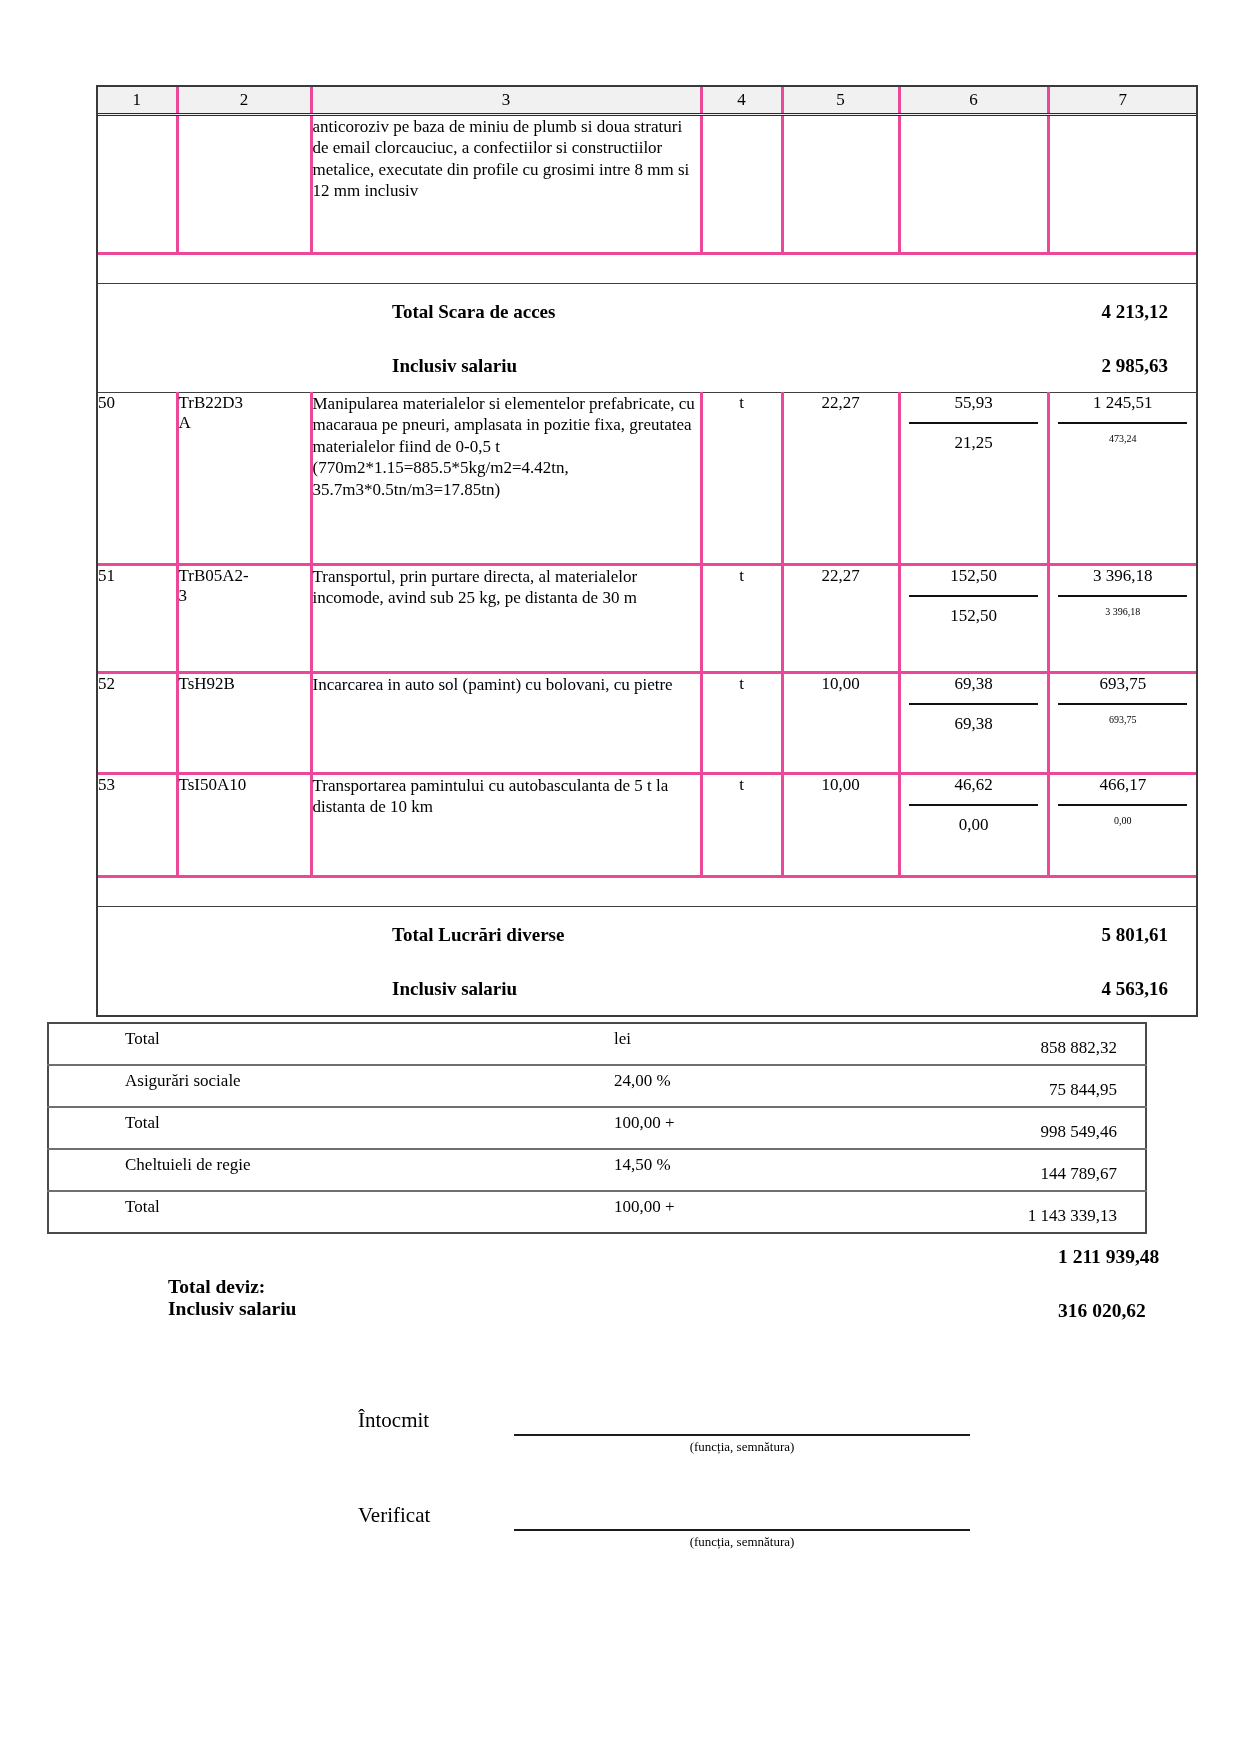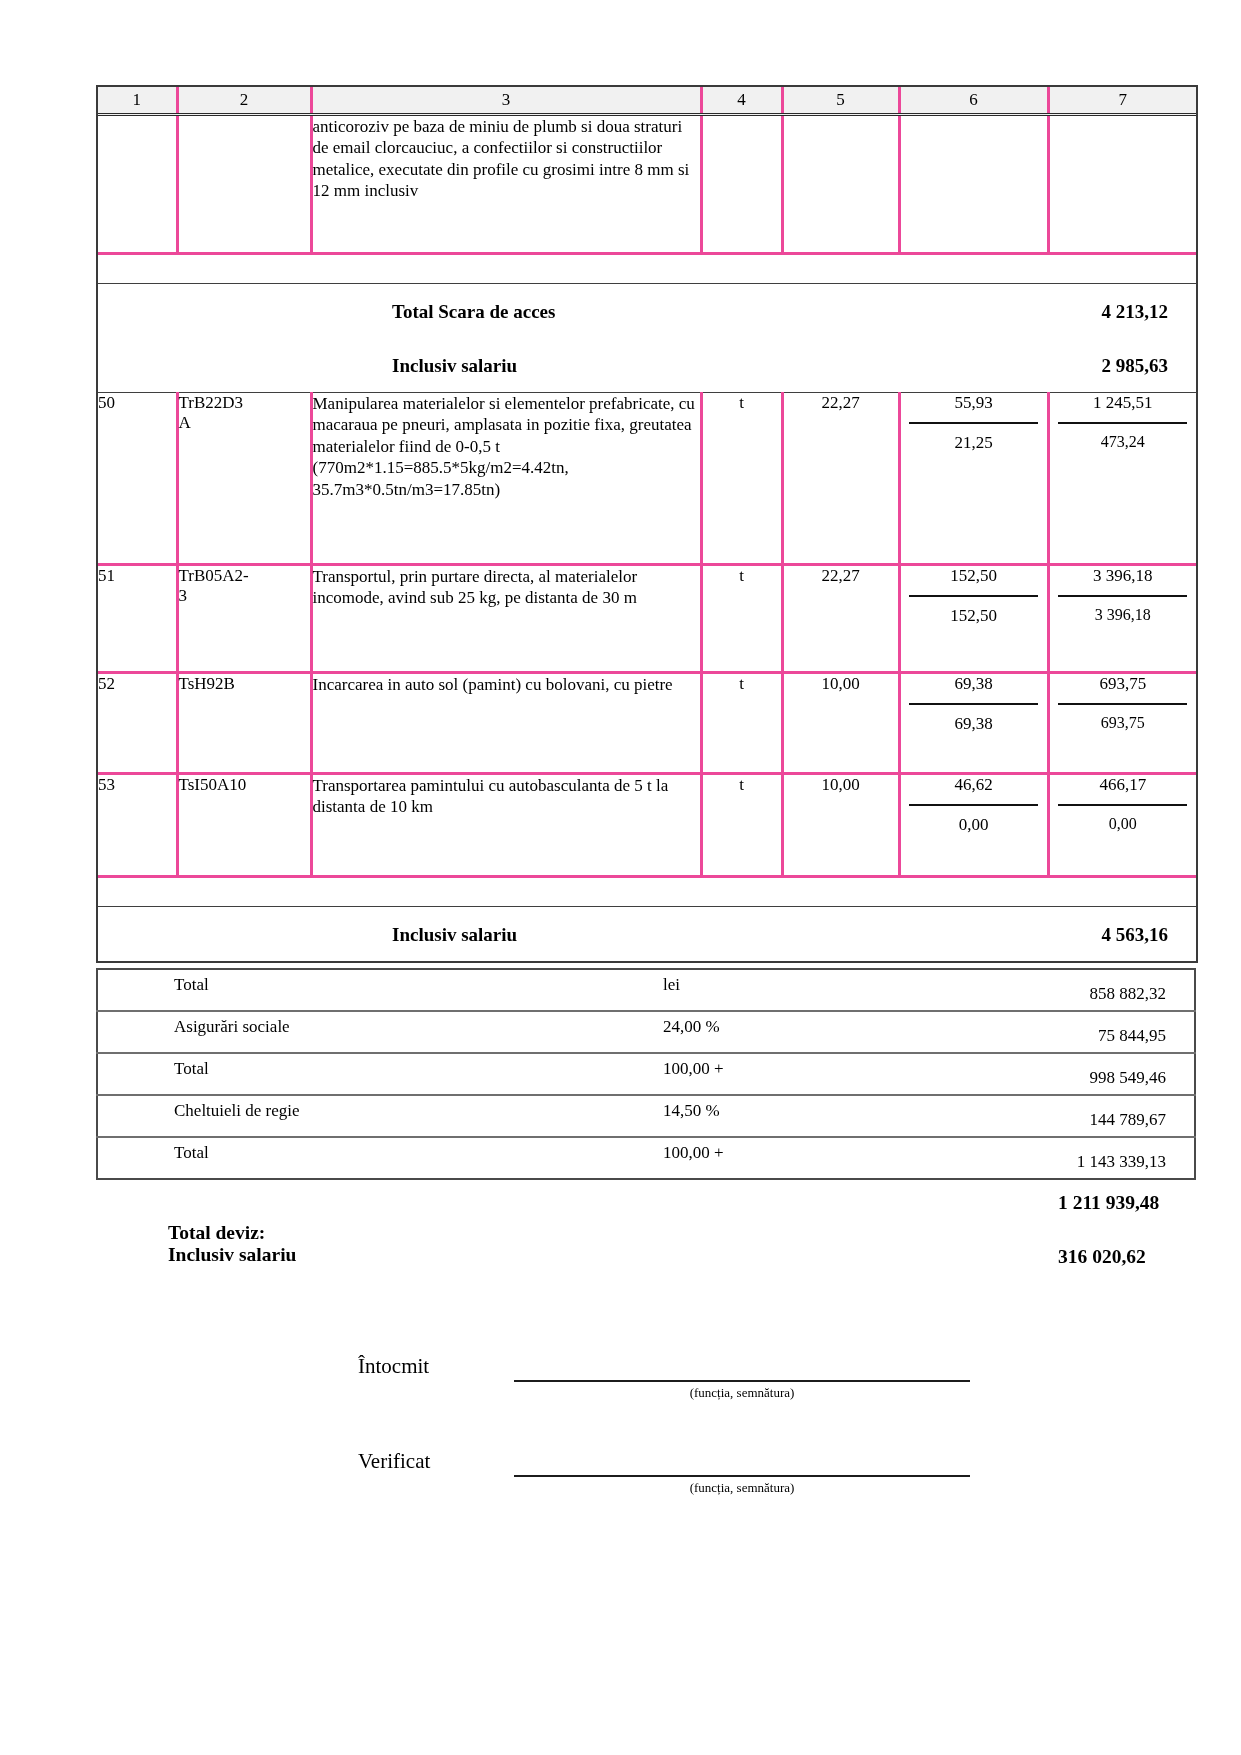--- a/index.html
+++ b/index.html
@@ -30,32 +30,32 @@
   .h-52 td { height:98px;margin-left:10px; }
   .h-53 td { height:100px; }
   td.c-no   { padding:5px 0 0 14px; }
   td.c-code { padding:5px 4px 0 10px; white-space:pre-line; }
   td.c-desc { padding:4px 55px 4px 8px; line-height:1.26; }
   td.c-unit, td.c-qty { text-align:center; vertical-align:middle; }
   td.c-frac { vertical-align:middle; }
   .frac { width:88%; margin:0 auto; text-align:center; }
   .fr-top { padding-bottom:9px; }
   .fr-bot { border-top:2px solid #111; padding-top:9px; }
-  td.c-val .fr-bot { font-size:16px; }
+  td.c-val .fr-bot { font-size:10px; }
   td.section-cell { font-weight:bold; padding:4px 8px 0 8px; }
   tr.spacer td { border-bottom:none; }
   
   .totals-block { padding:17px 0 15px 0; }
   .t-line { display:flex; font-weight:bold; font-size:19px; }
   .t-line + .t-line { margin-top:32px; }
   .t-title { margin-left:294px; }
   .t-value { margin-left:auto; margin-right:28px; }
   
   table.summary {
-    margin:5px 0 0 96px; width:1098px; border-collapse:collapse;
+    margin:5px 0 0 47px; width:1098px; border-collapse:collapse;
     border:2px solid #4a4a4a; table-layout:fixed;
   }
   table.summary tr { height:42px; }
   table.summary tr + tr td { border-top:2px solid #6f6f6f; }
   td.s-label { padding:5px 0 0 76px; vertical-align:top; }
   td.s-rate  { padding:5px 0 0 0;  vertical-align:top; }
   td.s-value { text-align:right; padding:0 28px 6px 0; vertical-align:bottom; }
   
   .grand { margin-left:96px; width:1098px; margin-top:8px; }
   .g-row { position:relative; }
@@ -223,20 +223,24 @@
       </tr>
 
       <tr class="h-spacer spacer">
         <td colspan="7"></td>
       </tr>
     </tbody>
       </table>
 
     <div class="totals-block">
       <div class="t-line">
+        <span class="t-title">Total Lucrări diverse</span>
+        <span class="t-value">5 801,61</span>
+      </div>
+      <div class="t-line">
         <span class="t-title">Inclusiv salariu</span>
         <span class="t-value">4 563,16</span>
       </div>
     </div>
 
   </div>
 
   <table class="summary">
     <colgroup>
         <col style="width:566px">

